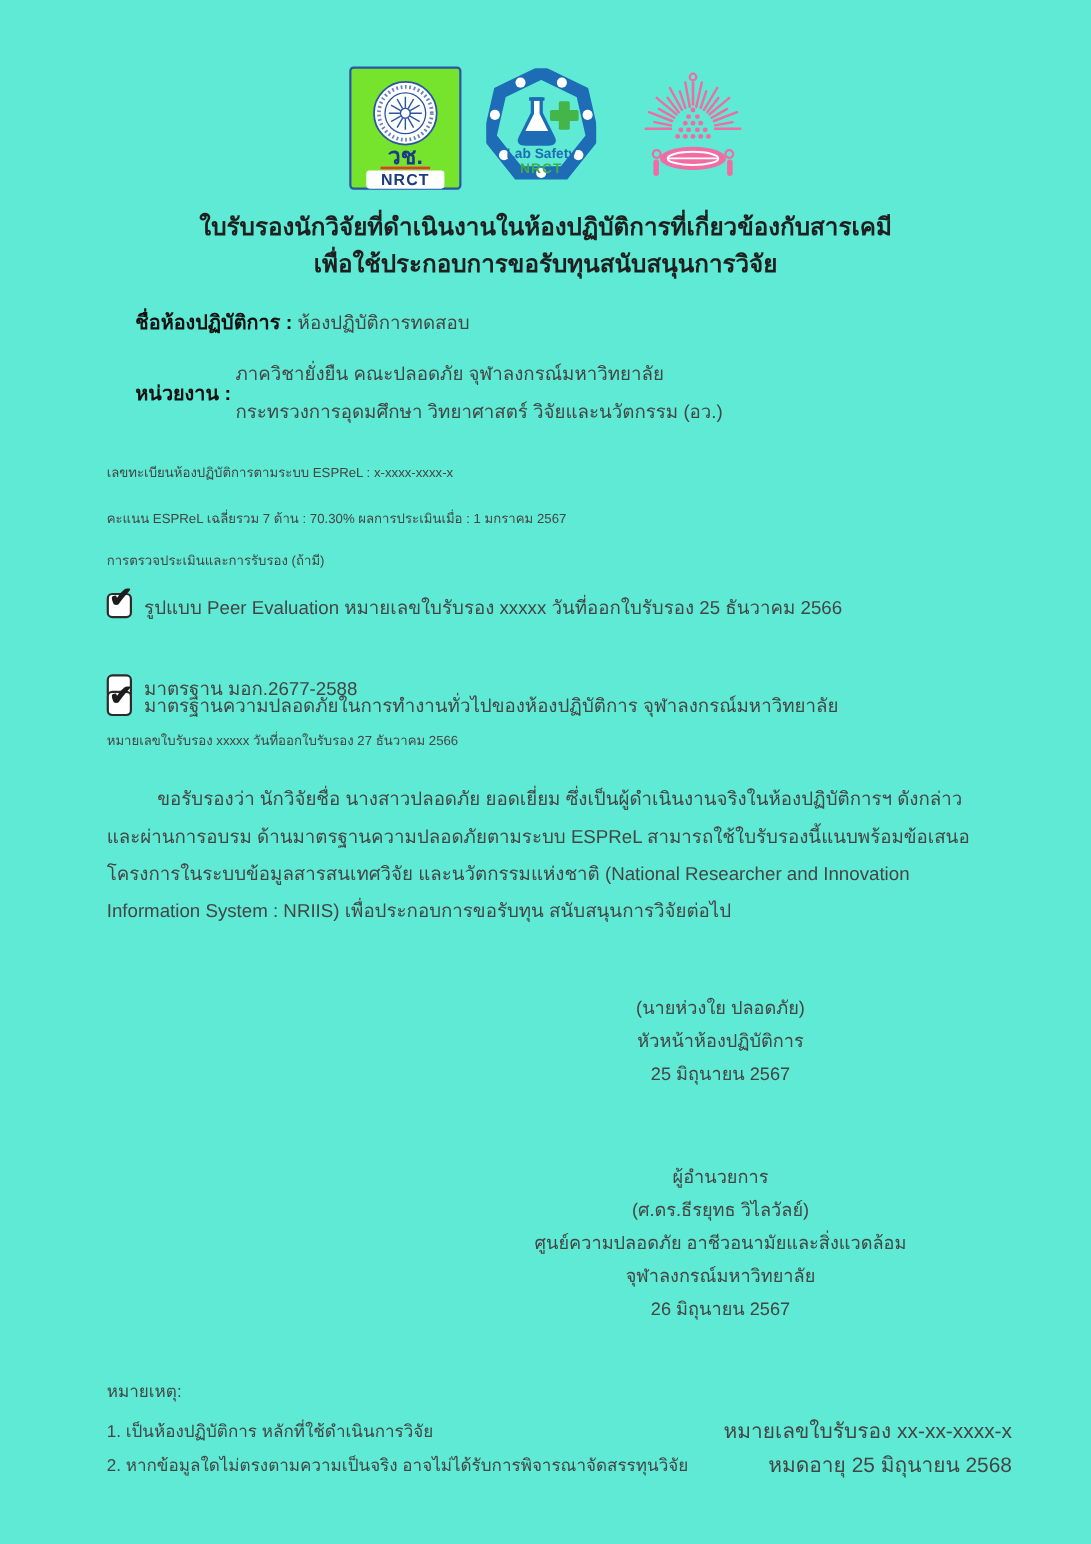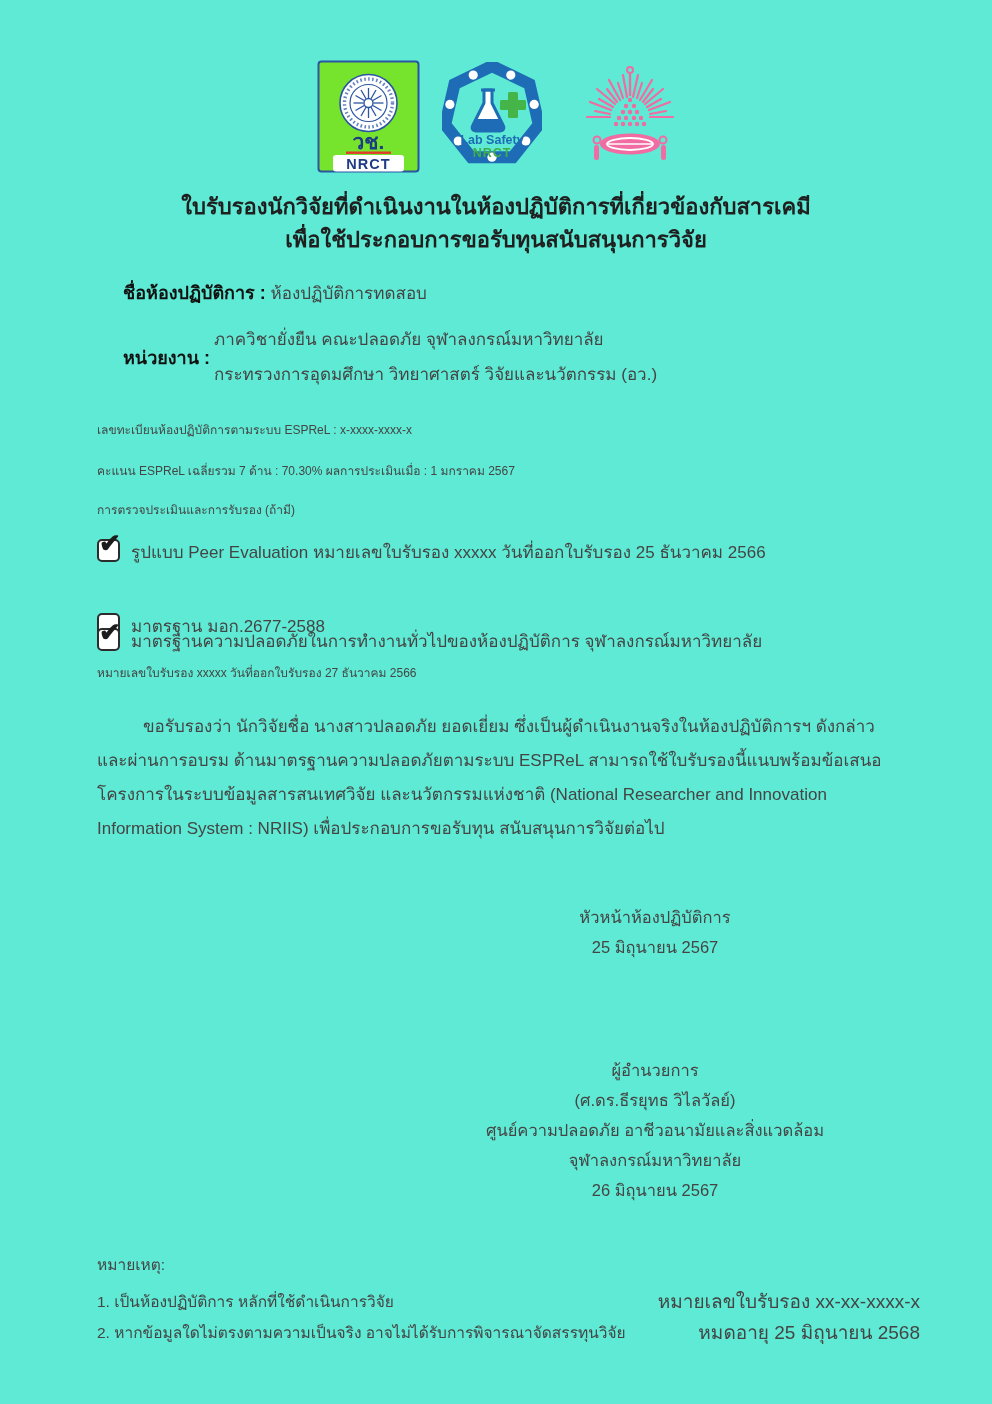--- a/index.html
+++ b/index.html
@@ -192,20 +192,21 @@
   <div class="abs bodyline" style="top:663px;">หมายเลขใบรับรอง xxxxx วันที่ออกใบรับรอง 27 ธันวาคม 2566</div>
 
   <div class="para">
     <div class="pline indent">ขอรับรองว่า นักวิจัยชื่อ นางสาวปลอดภัย ยอดเยี่ยม ซึ่งเป็นผู้ดำเนินงานจริงในห้องปฏิบัติการฯ ดังกล่าว</div>
     <div class="pline">และผ่านการอบรม ด้านมาตรฐานความปลอดภัยตามระบบ ESPReL สามารถใช้ใบรับรองนี้แนบพร้อมข้อเสนอ</div>
     <div class="pline">โครงการในระบบข้อมูลสารสนเทศวิจัย และนวัตกรรมแห่งชาติ (National Researcher and Innovation</div>
     <div class="pline">Information System : NRIIS) เพื่อประกอบการขอรับทุน สนับสนุนการวิจัยต่อไป</div>
   </div>
 
   <div class="sig" style="top:902px;">
+    <div>(นายห่วงใย ปลอดภัย)</div>
     <div>หัวหน้าห้องปฏิบัติการ</div>
     <div>25 มิถุนายน 2567</div>
   </div>
 
   <div class="sig" style="top:1055px;">
     <div>ผู้อำนวยการ</div>
     <div>(ศ.ดร.ธีรยุทธ วิไลวัลย์)</div>
     <div>ศูนย์ความปลอดภัย อาชีวอนามัยและสิ่งแวดล้อม</div>
     <div>จุฬาลงกรณ์มหาวิทยาลัย</div>
     <div>26 มิถุนายน 2567</div>

